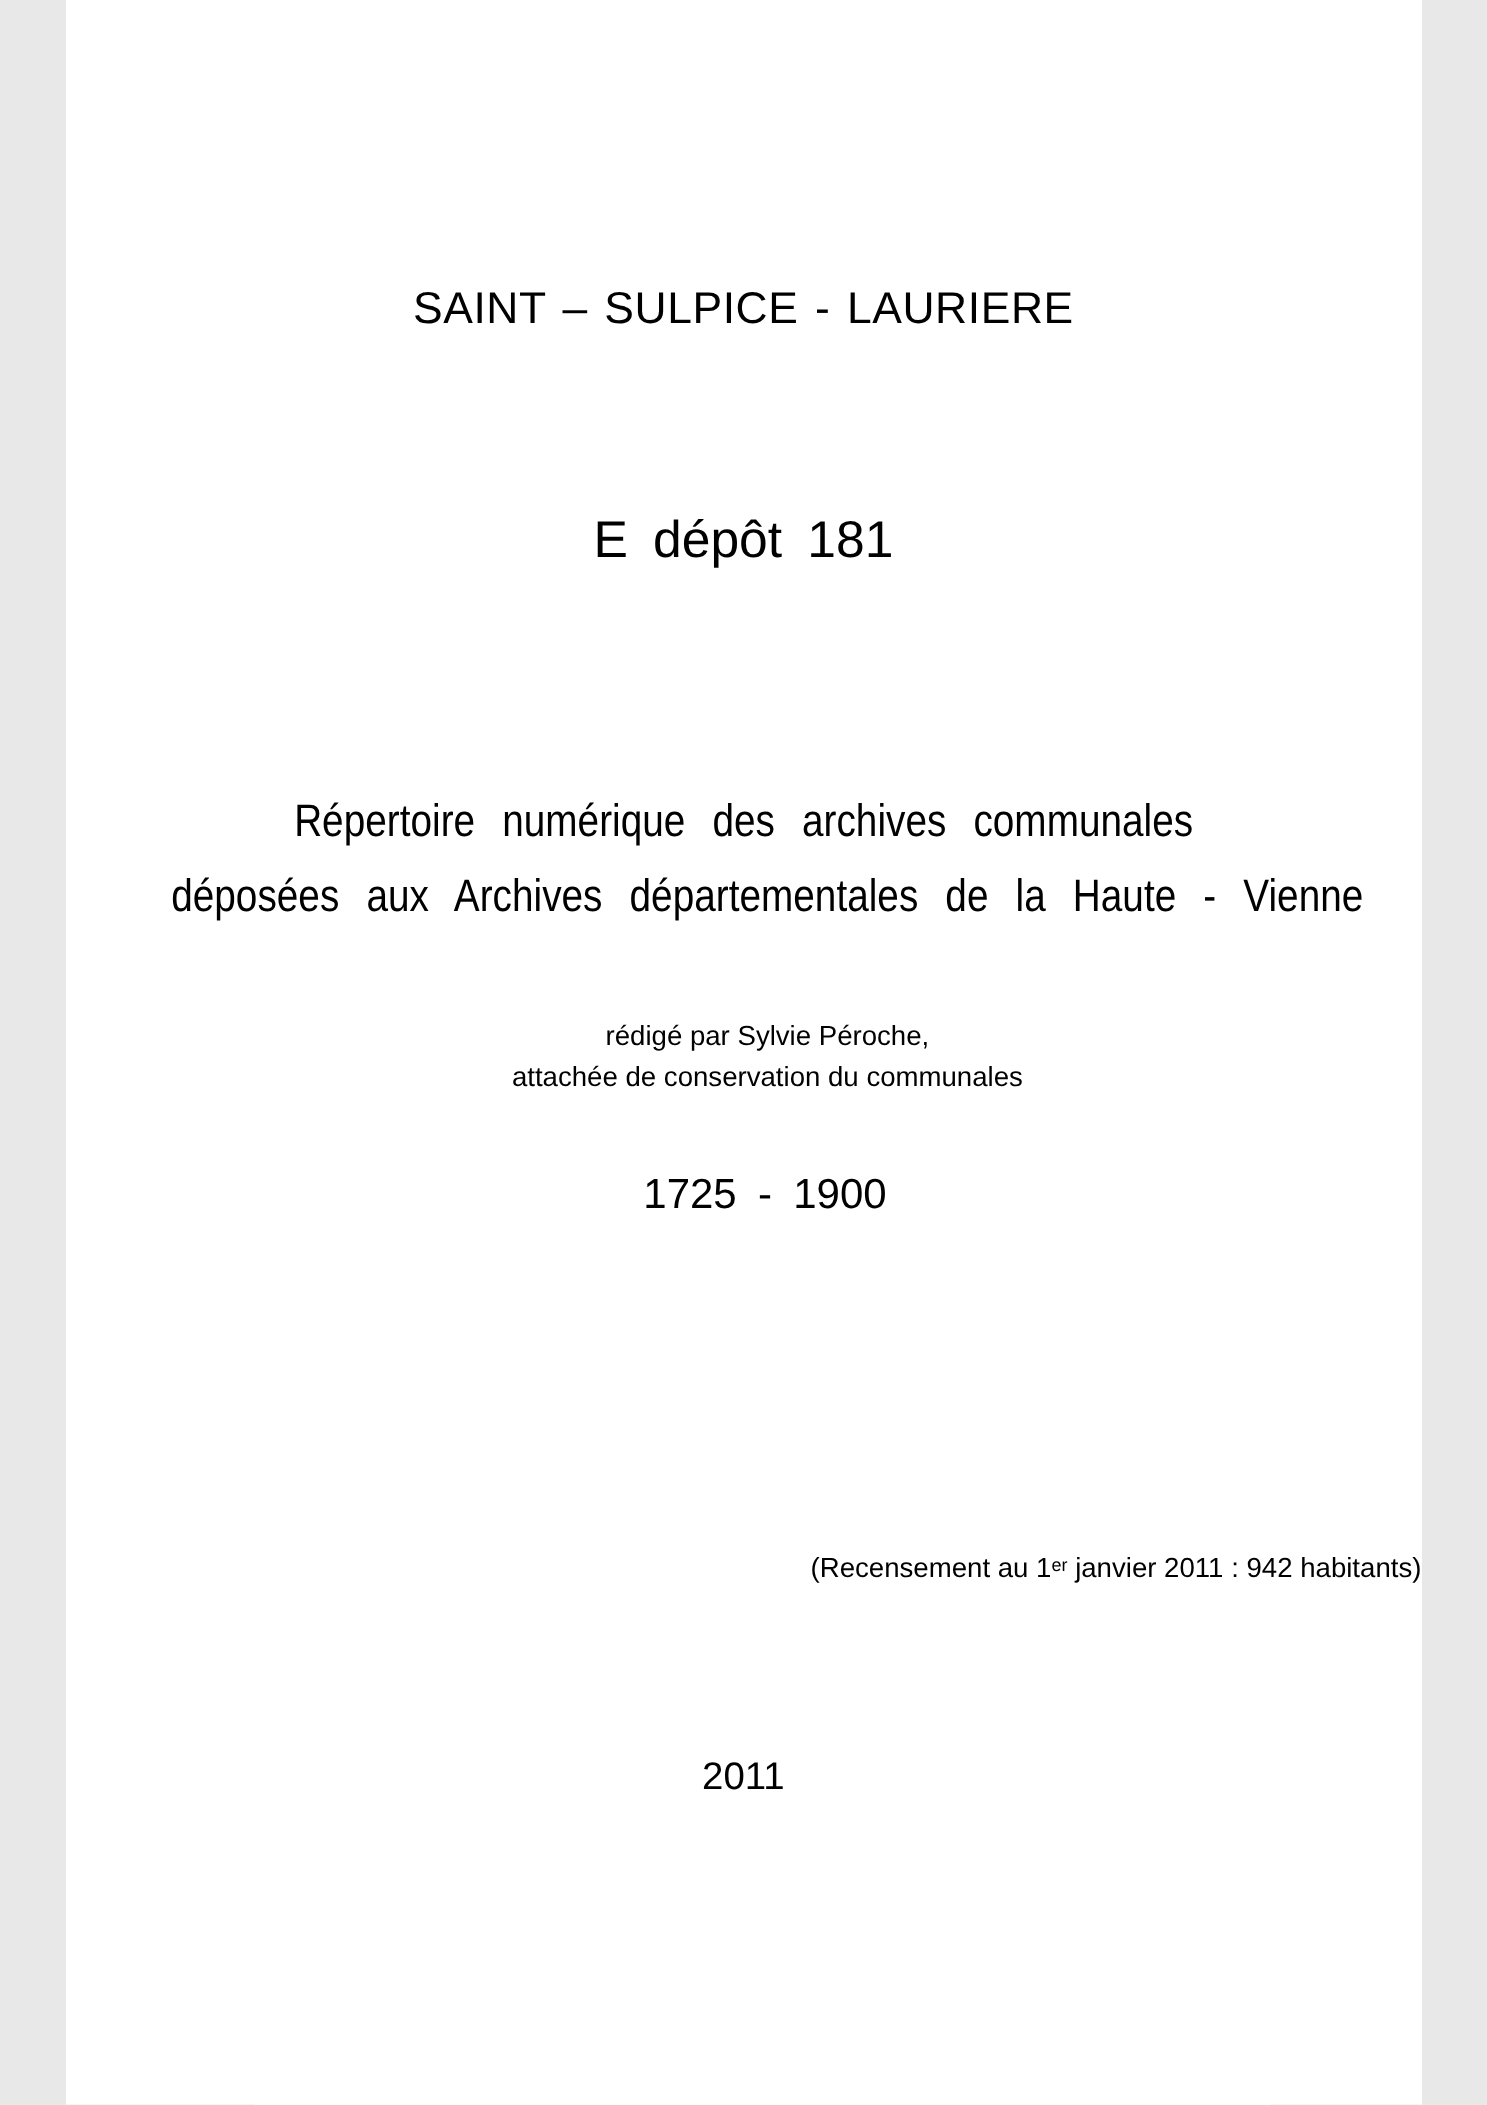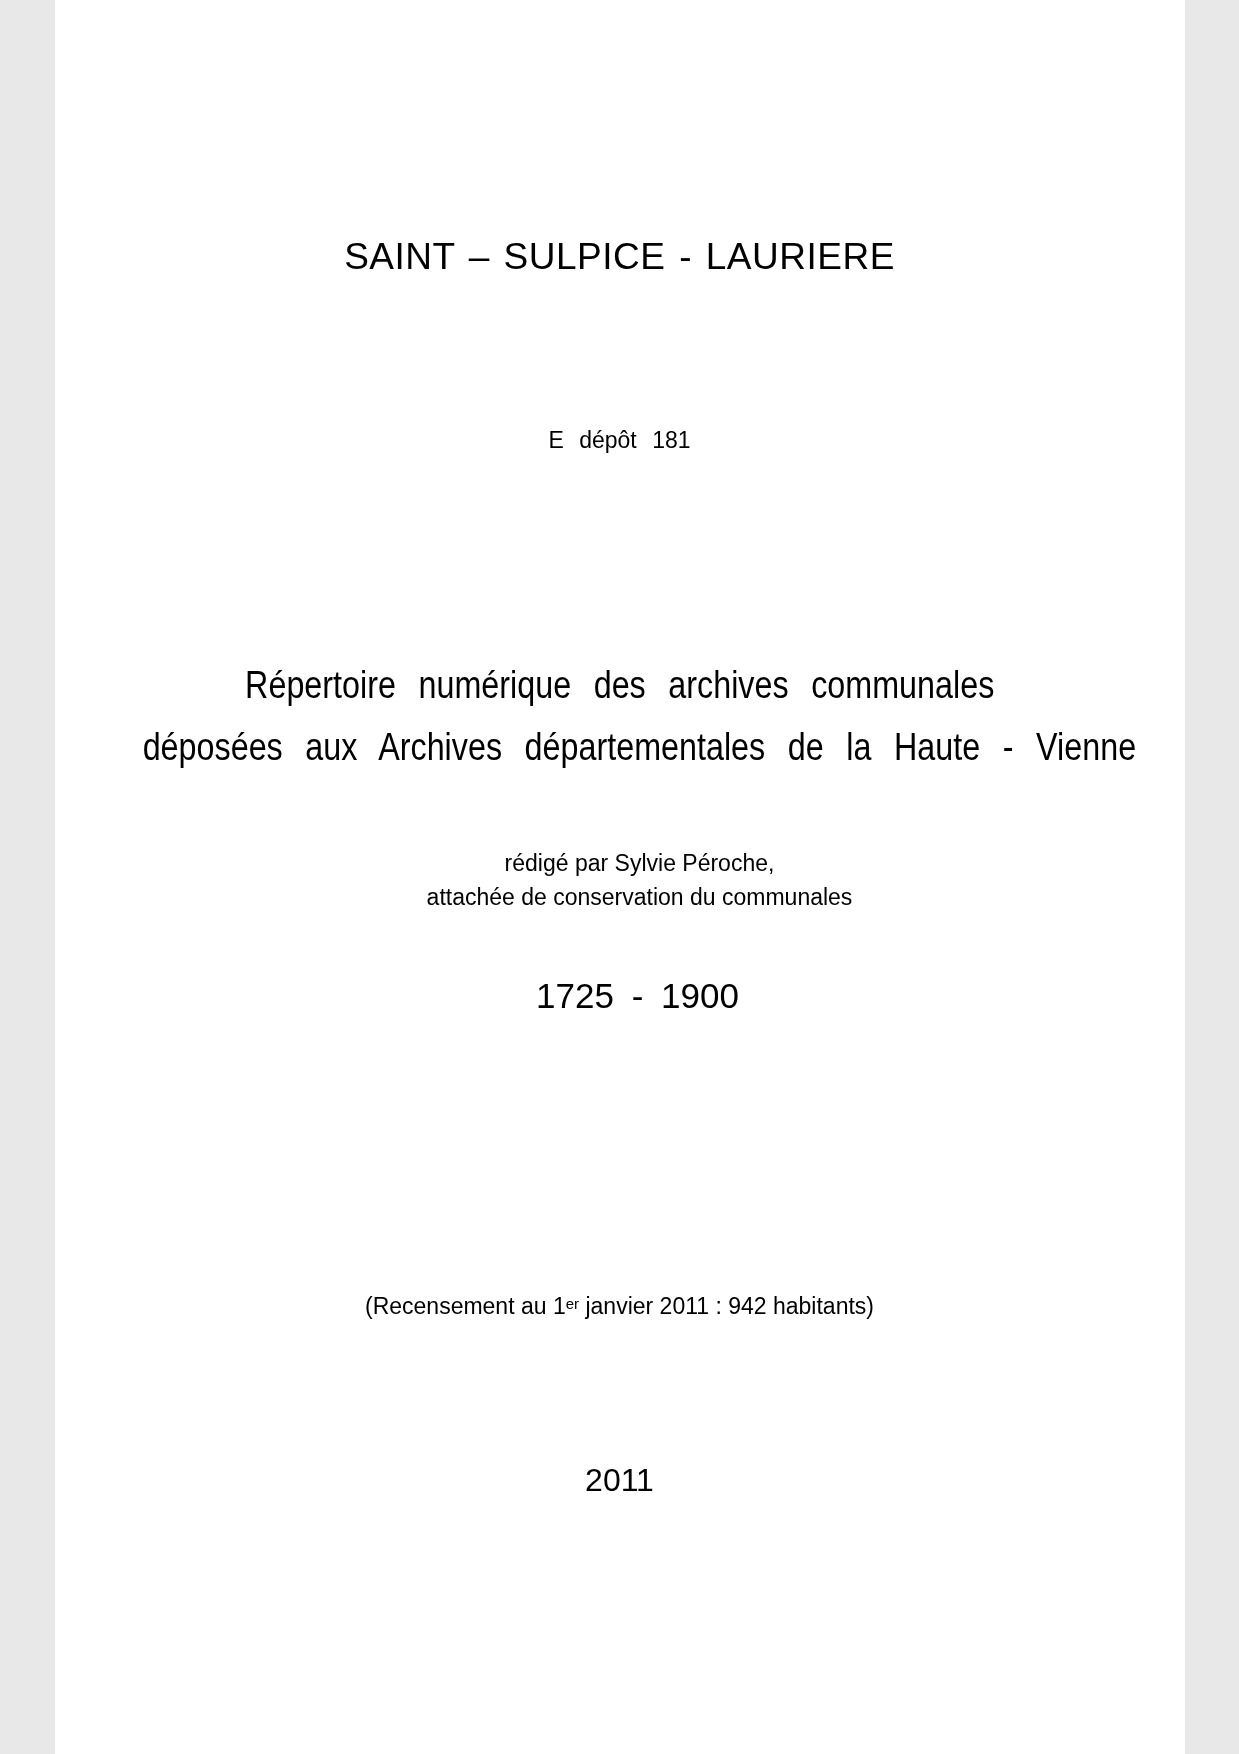--- a/index.html
+++ b/index.html
@@ -28,21 +28,21 @@
   .title {
     top: 238px;
     font-size: 37px;
     font-weight: normal;
     letter-spacing: 0.5px;
     word-spacing: 3px;
     margin: 0;
   }
   .cote {
     top: 429px;
-    font-size: 23px;
+    font-size: 43px;
     word-spacing: 9px;
   }
   .subtitle1 { top: 666px; }
   .subtitle2 { top: 728px; }
   .condensed {
     display: inline-block;
     font-size: 38px;
     word-spacing: 16px;
     transform: scaleX(0.85);
     transform-origin: 50% 50%;
@@ -55,20 +55,21 @@
   }
   .daterange {
     top: 978px;
     font-size: 35px;
     word-spacing: 8px;
     padding-left: 36px;
   }
   .census {
     top: 1295px;
     font-size: 23px;
+    text-align: right;
   }
   .census .sup {
     font-size: 15px;
     vertical-align: 0.35em;
   }
   .pubyear {
     top: 1464px;
     font-size: 32px;
   }
 </style>

